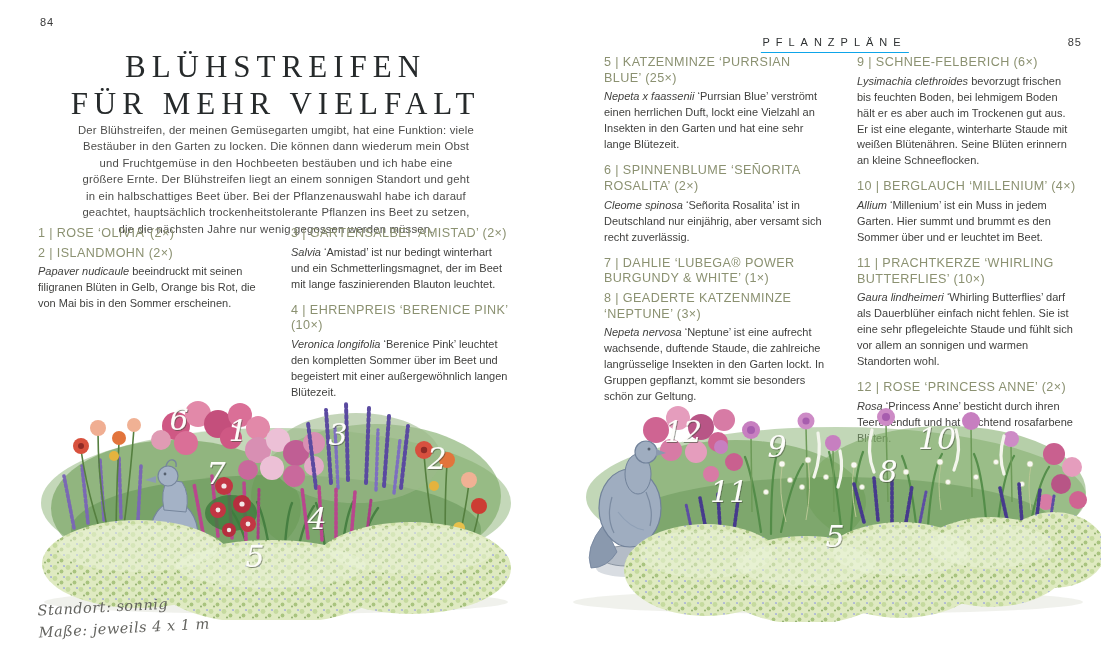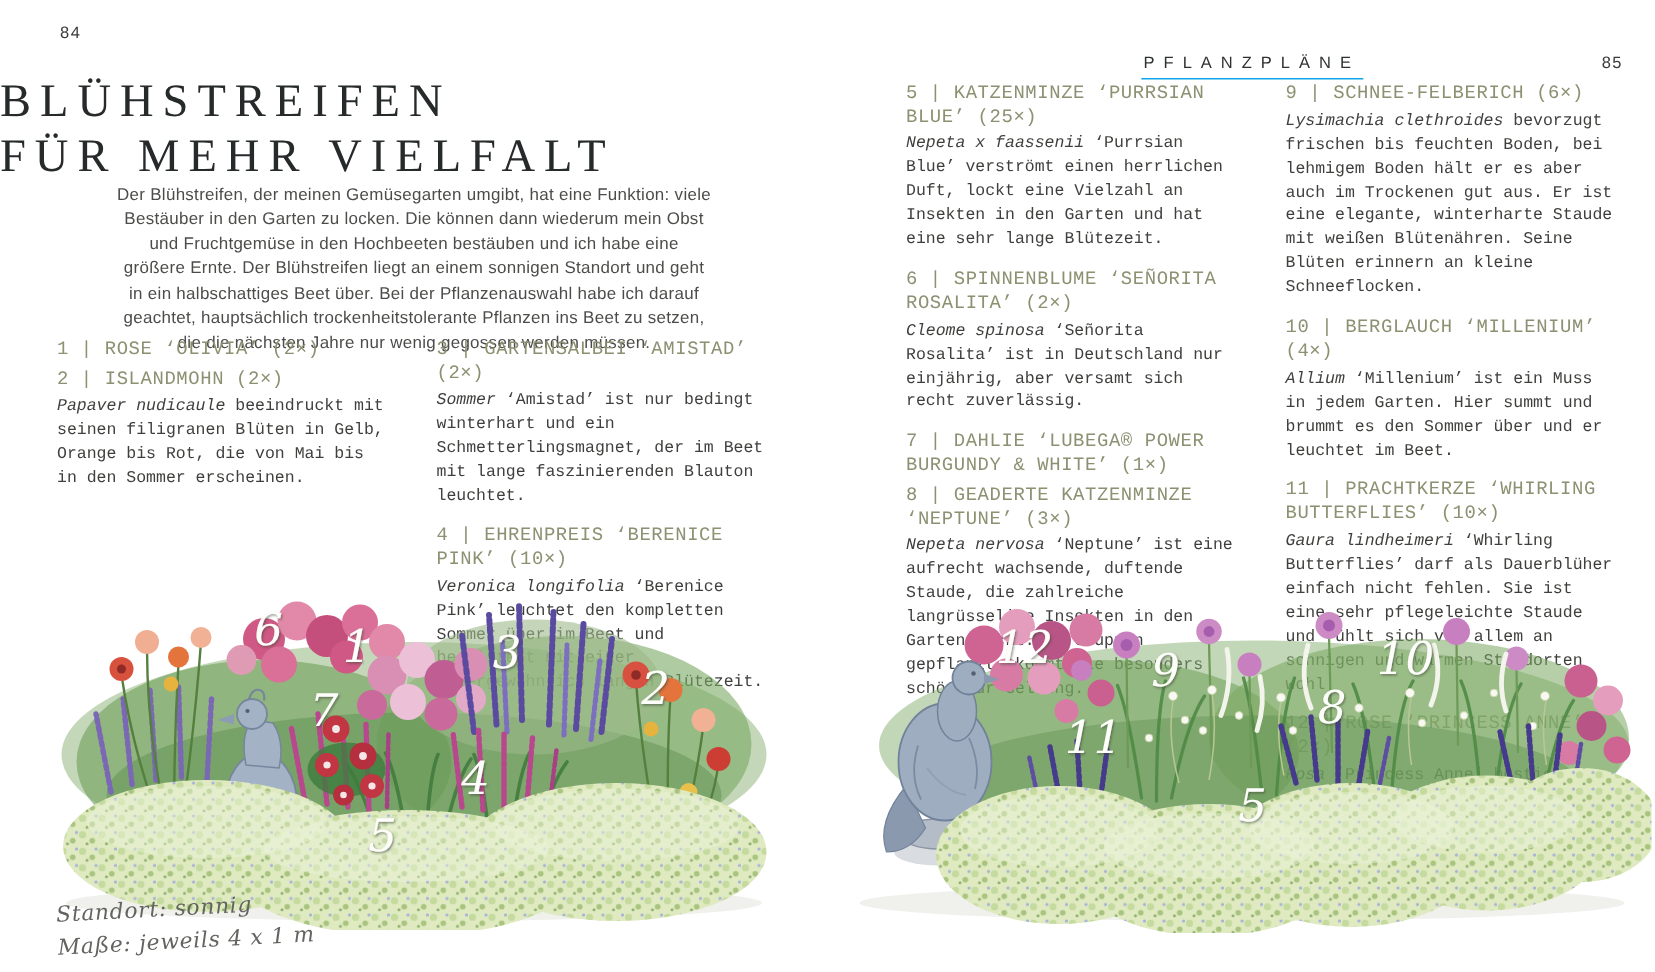--- a/index.html
+++ b/index.html
@@ -7,26 +7,26 @@
           font-family:"Liberation Sans",sans-serif;color:#3f3f3d;}
   .page{position:absolute;top:0;height:648px;width:551px;padding-left:16px;}
   .page-left{left:0;}
   .page-right{left:551px;}
   .pagenum{position:absolute;top:16px;font-size:11px;letter-spacing:1px;color:#3a3a3a;}
   .pagenum.pn-left{left:40px;}
   .pagenum.pn-right{right:36px;margin-top:20px;}
   .running-head{position:absolute;top:14px;left:50%;transform:translateX(-50%);
       font-size:11px;letter-spacing:6px;color:#2e3132;border-bottom:1px solid #0ea5e9;
       padding:0 2px 4px 2px;white-space:nowrap;margin-top:22px;}
-  .title{position:absolute;top:48px;left:0;width:551px;text-align:left;margin:0;
+  .title{position:absolute;top:48px;left:0;width:551px;text-align:center;margin:0;
       font-family:"Liberation Serif","DejaVu Serif",serif;font-weight:400;
       font-size:31px;letter-spacing:6px;line-height:1.2;color:#262a2b;}
   .intro{position:absolute;top:122px;left:78px;width:396px;margin:0;text-align:center;
       font-size:11.3px;line-height:1.46;letter-spacing:.2px;color:#4c4c4a;}
-  .cols{position:absolute;display:flex;gap:32px;font-family:Liberation Mono, monospace;}
+  .cols{position:absolute;display:flex;gap:32px;}
   .cols-left{top:226px;left:38px;width:474px;}
   .cols-right{top:55px;left:53px;width:474px;}
   .col{width:229px;}
   .plant{margin:0 0 4px 0;}
   .plant h3{margin:0 0 3px 0;font-size:12.6px;font-weight:500;letter-spacing:.4px;
       color:#8b9171;line-height:1.25;}
   .plant p{margin:0 0 10px 0;font-size:11px;line-height:1.45;color:#3f3f3d;}
   .plant em{font-style:italic;}
   .bed{position:absolute;}
   .bed-left{left:26px;top:388px;}
@@ -58,21 +58,21 @@
           <h3>1 | ROSE ‘OLIVIA’ (2×)</h3>
         </div>
         <div class="plant">
           <h3>2 | ISLANDMOHN (2×)</h3>
           <p><em>Papaver nudicaule</em> <span>beeindruckt mit seinen filigranen Blüten in Gelb, Orange bis Rot, die von Mai bis in den Sommer erscheinen.</span></p>
         </div>
       </div>
       <div class="col">
         <div class="plant">
           <h3>3 | GARTENSALBEI ‘AMISTAD’ (2×)</h3>
-          <p><em>Sommer</em> <span>‘Amistad’ ist nur bedingt winterhart und ein Schmetterlingsmagnet, der im Beet mit lange faszinierenden Blauton leuchtet.</span></p>
+          <p><em>Salvia</em> <span>‘Amistad’ ist nur bedingt winterhart und ein Schmetterlingsmagnet, der im Beet mit lange faszinierenden Blauton leuchtet.</span></p>
         </div>
         <div class="plant">
           <h3>4 | EHRENPREIS ‘BERENICE PINK’ (10×)</h3>
           <p><em>Veronica longifolia</em> <span>‘Berenice Pink’ leuchtet den kompletten Sommer über im Beet und begeistert mit einer außergewöhnlich langen Blütezeit.</span></p>
         </div>
       </div>
     </div>
 
     <svg class="bed bed-left" width="505" height="232" viewBox="0 0 505 232">
       <defs>

